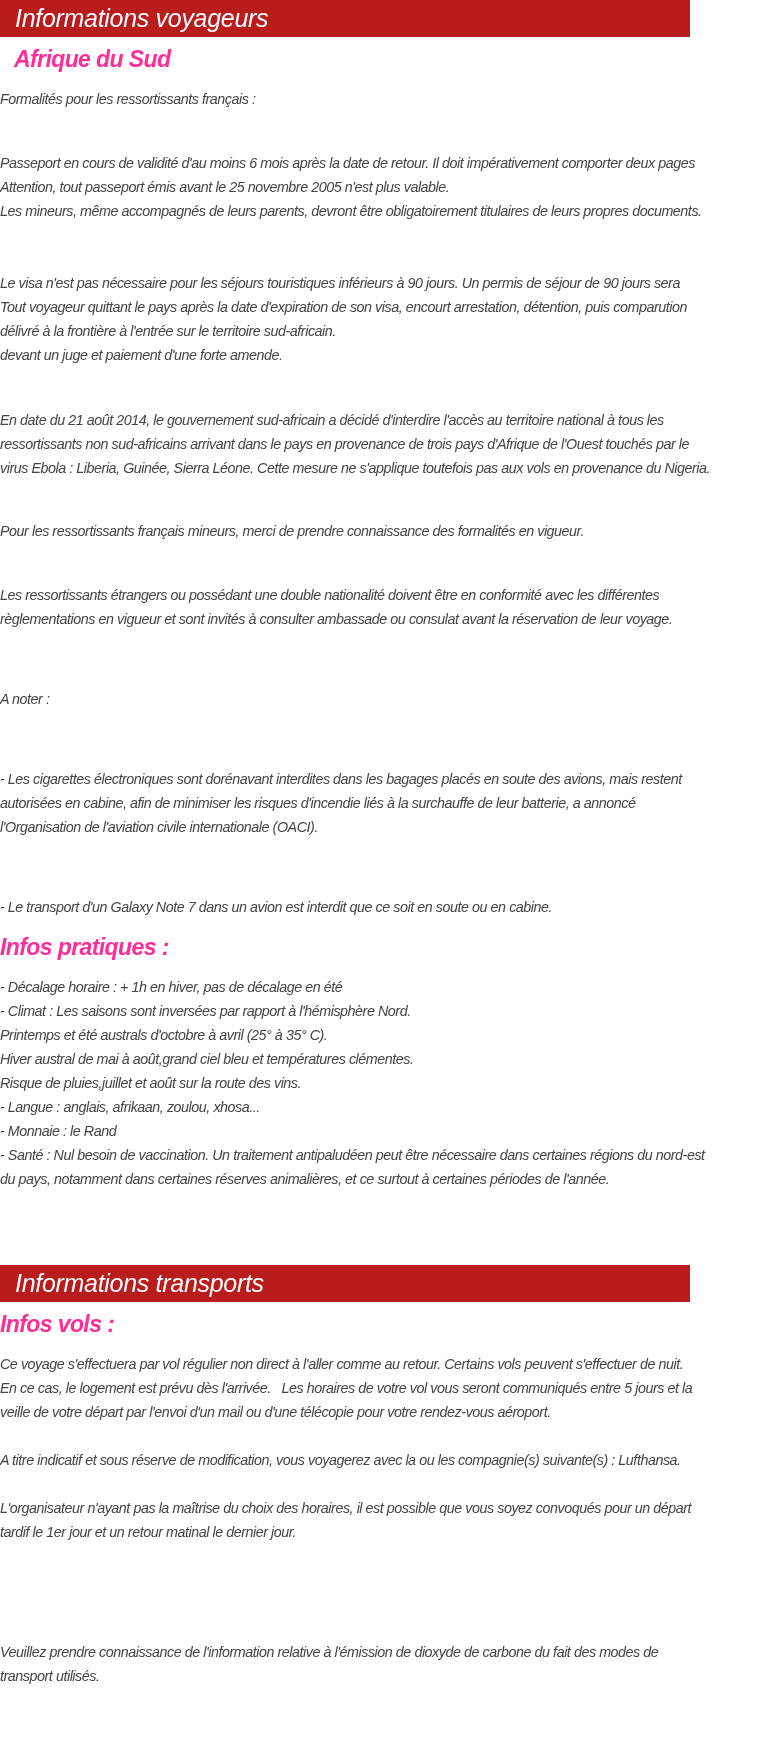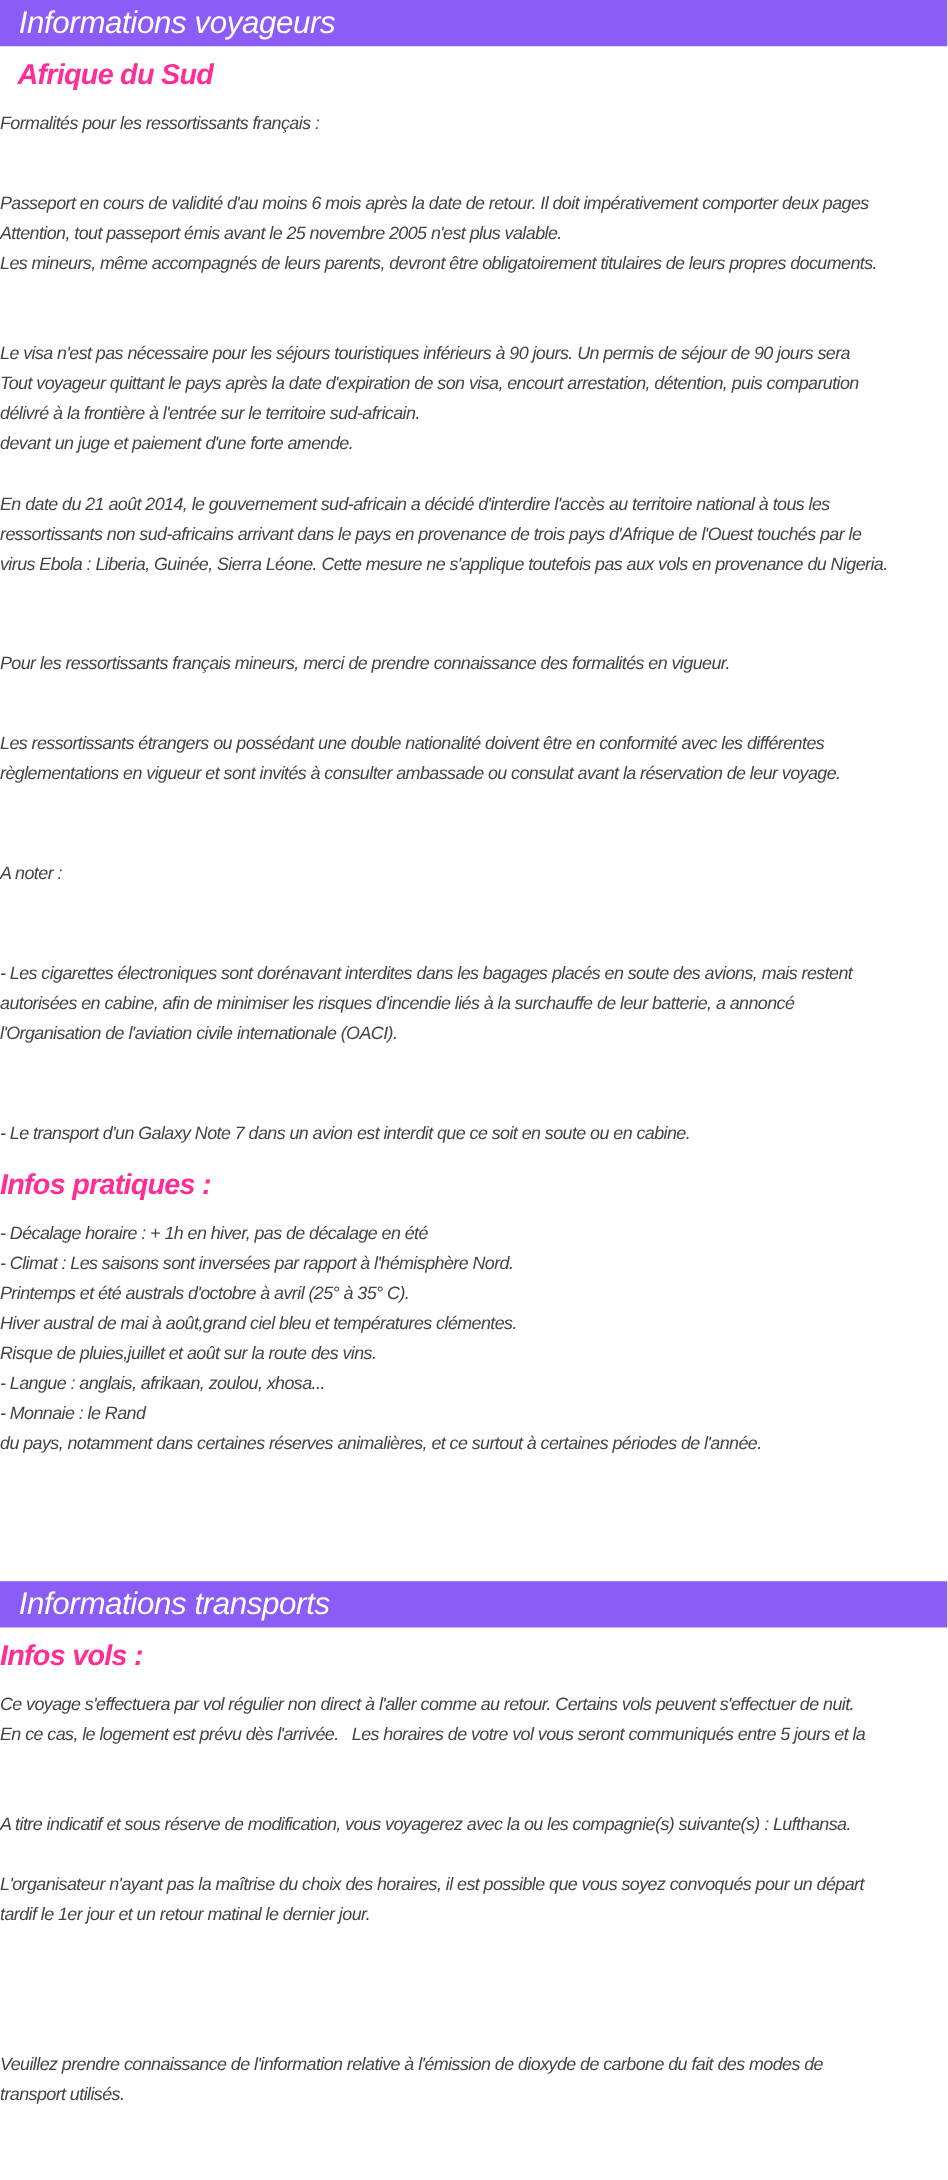--- a/index.html
+++ b/index.html
@@ -1,22 +1,22 @@
 <!DOCTYPE html>
 <html><head>
   <meta charset="utf-8">
   <style>
     html, body { margin: 0; padding: 0; background: #ffffff; }
     body {
       width: 758px; height: 1744px; position: relative; overflow: hidden;
       font-family: "Liberation Sans", "DejaVu Sans", sans-serif;
     }
     .band {
-      position: absolute; left: 0; width: 758px; height: 37px;
-      background: #8b5cf6;
+      position: absolute; left: 0; width: 690px; height: 37px;
+      background: #b91c1c;
     }
     .band-title {
       position: absolute; left: 15px; top: 2px;
       color: #ffffff; font-style: italic; font-size: 25px; line-height: 33px;
       letter-spacing: -0.3px; white-space: nowrap;
     }
     .heading {
       position: absolute; left: 0; margin: 0;
       color: #ff2d96; font-style: italic; font-weight: bold;
       font-size: 23px; line-height: 30px; letter-spacing: -0.6px; white-space: nowrap;
@@ -47,21 +47,21 @@
   <span class="line">Les mineurs, même accompagnés de leurs parents, devront être obligatoirement titulaires de leurs propres documents.</span>
 </p>
 
 <p class="para" style="top:271px;">
   <span class="line">Le visa n'est pas nécessaire pour les séjours touristiques inférieurs à 90 jours. Un permis de séjour de 90 jours sera</span>
   <span class="line">Tout voyageur quittant le pays après la date d'expiration de son visa, encourt arrestation, détention, puis comparution</span>
   <span class="line">délivré à la frontière à l'entrée sur le territoire sud-africain.</span>
   <span class="line">devant un juge et paiement d'une forte amende.</span>
 </p>
 
-<p class="para" style="top:392px;">
+<p class="para" style="top:408px;">
   <span class="line">En date du 21 août 2014, le gouvernement sud-africain a décidé d'interdire l'accès au territoire national à tous les</span>
   <span class="line">ressortissants non sud-africains arrivant dans le pays en provenance de trois pays d'Afrique de l'Ouest touchés par le</span>
   <span class="line">virus Ebola : Liberia, Guinée, Sierra Léone. Cette mesure ne s'applique toutefois pas aux vols en provenance du Nigeria.</span>
 </p>
 
 <p class="para" style="top:519px;">
   <span class="line">Pour les ressortissants français mineurs, merci de prendre connaissance des formalités en vigueur.</span>
 </p>
 
 <p class="para" style="top:583px;">
@@ -86,32 +86,34 @@
 <h2 class="heading" style="top:932px;">Infos pratiques :</h2>
 
 <p class="para" style="top:975px;">
   <span class="line">- Décalage horaire : + 1h en hiver, pas de décalage en été</span>
   <span class="line">- Climat : Les saisons sont inversées par rapport à l'hémisphère Nord.</span>
   <span class="line">Printemps et été australs d'octobre à avril (25° à 35° C).</span>
   <span class="line">Hiver austral de mai à août,grand ciel bleu et températures clémentes.</span>
   <span class="line">Risque de pluies,juillet et août sur la route des vins.</span>
   <span class="line">- Langue : anglais, afrikaan, zoulou, xhosa...</span>
   <span class="line">- Monnaie : le Rand</span>
+  <span class="line">- Santé : Nul besoin de vaccination. Un traitement antipaludéen peut être nécessaire dans certaines régions du nord-est</span>
   <span class="line">du pays, notamment dans certaines réserves animalières, et ce surtout à certaines périodes de l'année.</span>
 </p>
 
 <div class="band" style="top:1265px;">
   <span class="band-title">Informations transports</span>
 </div>
 
 <h2 class="heading" style="top:1309px;">Infos vols :</h2>
 
 <p class="para" style="top:1352px;">
   <span class="line">Ce voyage s'effectuera par vol régulier non direct à l'aller comme au retour. Certains vols peuvent s'effectuer de nuit.</span>
   <span class="line" style="white-space:pre;">En ce cas, le logement est prévu dès l'arrivée.   Les horaires de votre vol vous seront communiqués entre 5 jours et la</span>
+  <span class="line">veille de votre départ par l'envoi d'un mail ou d'une télécopie pour votre rendez-vous aéroport.</span>
 </p>
 
 <p class="para" style="top:1448px;">
   <span class="line">A titre indicatif et sous réserve de modification, vous voyagerez avec la ou les compagnie(s) suivante(s) : Lufthansa.</span>
 </p>
 
 <p class="para" style="top:1496px;">
   <span class="line">L'organisateur n'ayant pas la maîtrise du choix des horaires, il est possible que vous soyez convoqués pour un départ</span>
   <span class="line">tardif le 1er jour et un retour matinal le dernier jour.</span>
 </p>

